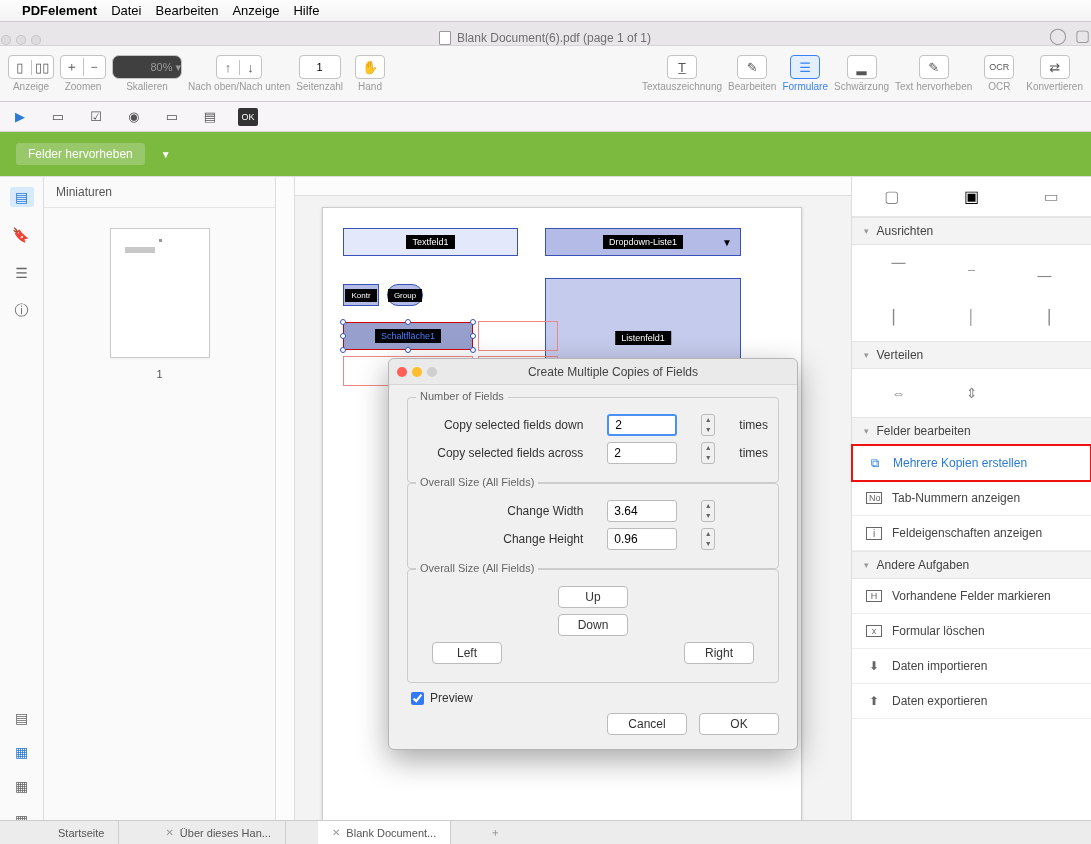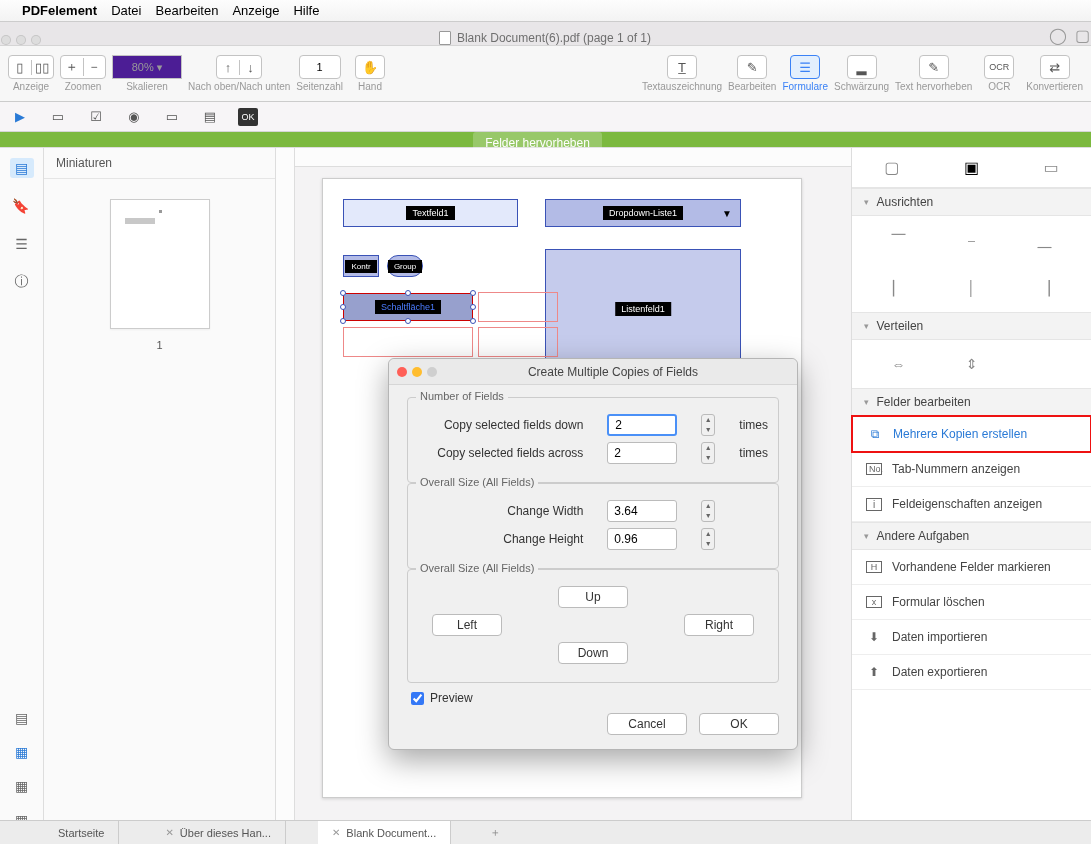--- a/index.html
+++ b/index.html
@@ -23,31 +23,31 @@
 
 
 .toolbar { height: 56px; background: #f7f7f7; border-bottom: 1px solid #ccc; display: flex; align-items: center; padding: 0 8px; gap: 6px; font-size: 10px; color: #999; }
 .toolbtn { display: flex; flex-direction: column; align-items: center; justify-content: center; min-width: 42px; gap: 2px; }
 .toolbtn .ibox { width: 30px; height: 24px; border: 1px solid #c3c3c3; border-radius: 4px; background: #fff; display:flex; align-items:center; justify-content:center; font-size:13px; color:#555; }
 .toolbtn.double .ibox { width: 46px; display:flex; }
 .toolbtn.double .ibox span { flex:1; text-align:center; }
 .toolbtn.double .ibox span:first-child{border-right:1px solid #c3c3c3;}
 .toolbtn .lbl { font-size: 10px; }
 .toolbtn.blue .ibox { border-color:#3b82f6; background:#e3effd; color:#3b82f6;}
-.zoomselect{width:70px;height:24px;border:1px solid #c3c3c3;border-radius:0;font-size:11px;text-align:center;background:#4c1d95;display:flex;align-items:center;justify-content:center;}
+.zoomselect{width:70px;height:24px;border:1px solid #c3c3c3;border-radius:7px;font-size:11px;text-align:center;background:#404040;display:flex;align-items:center;justify-content:flex-end;}
 .pageinput{width:42px;height:24px;border:1px solid #c3c3c3;border-radius:4px;font-size:11px;text-align:center;background:#fff;}
 .flexsp{flex:1;}
 
 
 .subtoolbar { height: 30px; background: #f7f5f7; border-bottom: 1px solid #d6d6d6; display:flex; align-items:center; padding:0 10px; gap:18px; color:#444;}
 .subtoolbar .sbtn{width:20px;height:18px;display:flex;align-items:center;justify-content:center;font-size:13px;color:#555;}
 .subtoolbar .sbtn:first-child{color:#2a7ad6;}
 
 
-.greenbar { height: 16px; background: #7cb93f; color: #fff; display:flex; align-items:center; padding:0 16px; font-size:12px; border-bottom:1px solid #ddd;flex-direction:column; }
+.greenbar { height: 45px; background: #7cb93f; color: #fff; display:flex; align-items:center; padding:0 16px; font-size:12px; border-bottom:1px solid #ddd; }
 .greenbar .pill{ background: rgba(255,255,255,.22); padding:4px 12px; border-radius:3px; margin-right:16px; font-size:12px;}
 .greenbar .grtext{flex:1;}
 .greenbar .tri{font-size:10px;color:#fff;}
 
 
 .body { flex:1; display:flex; overflow:hidden; }
 .leftstrip { width:44px; background:#fafafa; border-right:1px solid #ddd; display:flex; flex-direction:column; align-items:center; padding-top:10px; gap:18px; font-size:14px; color:#666;}
 .leftstrip .lsbtn{width:24px;height:20px;display:flex;align-items:center;justify-content:center;}
 .leftstrip .lsbtn.active{background:#d6eafc;color:#2a7ad6;border-radius:3px;}
 .leftstrip .bottomgroup{margin-top:auto;margin-bottom:14px;display:flex;flex-direction:column;gap:14px;}
@@ -422,27 +422,27 @@
             <span>▼</span>
           </div>
         <span style="visibility:hidden">times</span>
       </div>
     </div>
     <div class="group">
       <span class="glabel">Overall Size (All Fields)</span>
       <div class="btnrow">
           <div class="macbtn">Up</div>
         </div>
+      <div class="btnrow">
+          <div class="macbtn">Down</div>
+        </div>
       <div class="btnrow" style="justify-content:space-between;padding:0 14px;">
         <div class="macbtn">Left</div>
         <div class="macbtn">Right</div>
       </div>
-      <div class="btnrow">
-          <div class="macbtn">Down</div>
-        </div>
     </div>
     <div class="prevrow">
       <input type="checkbox" checked="" style="">
       <span>Preview</span>
     </div>
     <div class="mfooter">
       <div class="macbtn" style="min-width:80px">Cancel</div>
       <div class="macbtn" style="min-width:80px">OK</div>
     </div>
   </div>

